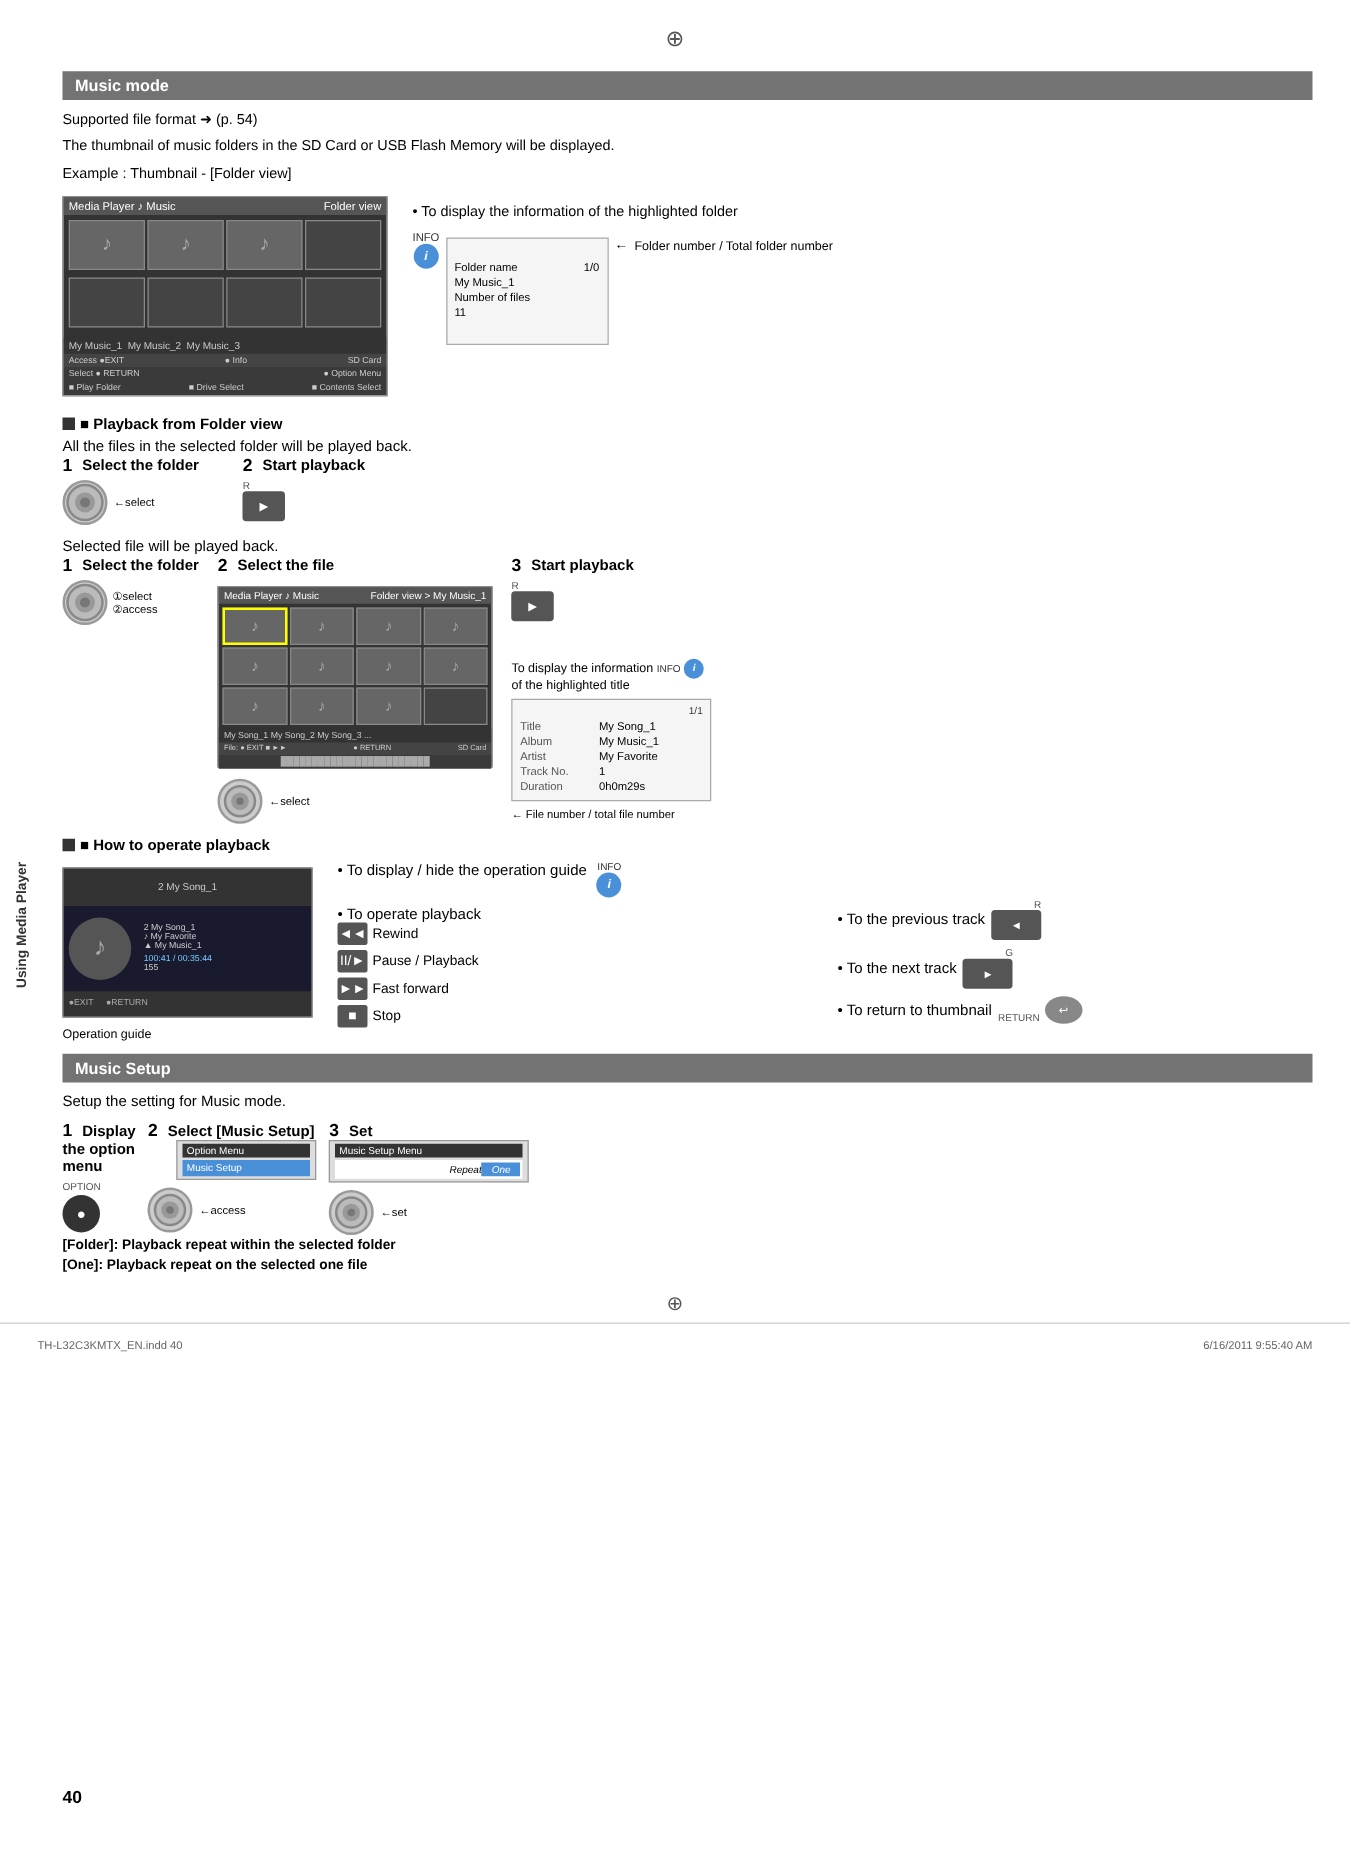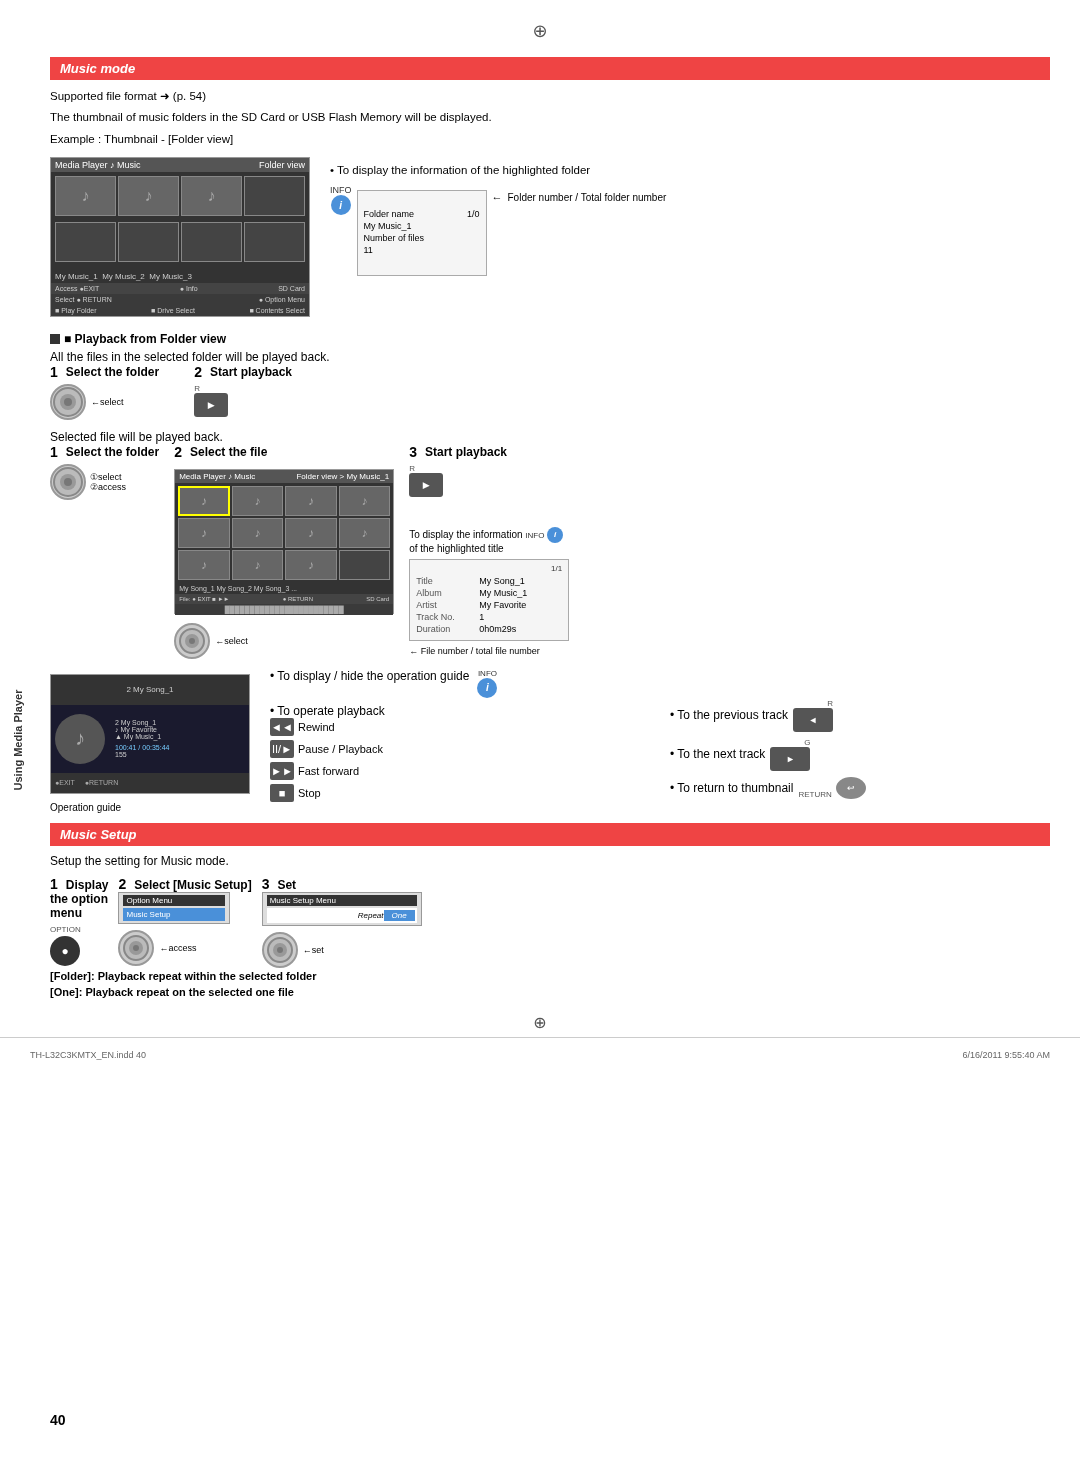--- a/index.html
+++ b/index.html
@@ -26,27 +26,26 @@
     
     .top-compass {
       text-align: center;
       font-size: 18px;
       margin-bottom: 5px;
       color: #555;
     }
 
     
     .section-header {
-      background: #ef4444;
+      background: #737373;
       color: #fff;
       font-weight: bold;
       font-size: 13px;
       padding: 4px 10px;
       margin-bottom: 8px;
-      font-style: italic;
     }
 
     
     .content-block {
       margin-bottom: 10px;
     }
 
     .content-block p {
       margin-bottom: 4px;
       line-height: 1.5;
@@ -322,20 +321,21 @@
       gap: 10px;
       margin-top: 6px;
     }
 
     .option-menu-box {
       border: 1px solid #999;
       background: #ddd;
       width: 112px;
       font-size: 8px;
       padding: 2px 4px;
+      margin-left: 23px;
     }
 
     .option-menu-header {
       background: #333;
       color: #fff;
       padding: 1px 3px;
       font-size: 8px;
     }
 
     .option-menu-item {
@@ -777,20 +777,24 @@
 
             <div style="margin-top: 5px; font-size: 9px;">
               ← <span>File number / total file number</span>
             </div>
           </div>
         </div>
       </div>
     </div>
 
     <div class="step-section">
+      <div class="sub-section-title">
+        <span class="black-square"></span>
+        <span>■ How to operate playback</span>
+      </div>
 
       <div class="playback-controls-row">
 
         <div style="display: flex; flex-direction: column;">
           <div class="operate-box">
             <div class="operate-content">
               <div class="operate-top">
                 <span style="font-size: 8px; color: #ccc;">2 My Song_1</span>
               </div>
               <div class="operate-main">
@@ -950,21 +954,21 @@
         </p>
         <p style="font-size: 11px;">
           <span class="bold-text">[One]: Playback repeat on the selected one file</span>
         </p>
       </div>
     </div>
   </div>
 
   <div style="position: absolute; left: 12px; top: 50%; transform: translateY(-50%) rotate(180deg); writing-mode: vertical-rl; font-size: 11px; font-weight: bold; color: #333; white-space: nowrap;">Using Media Player</div>
 
-  <div style="position: absolute; bottom: 51px; left: 50px; font-size: 14px; font-weight: bold; text-align: center;">40</div>
+  <div style="position: absolute; bottom: 34px; left: 50px; font-size: 14px; font-weight: bold; text-align: center;">40</div>
 
   <div class="bottom-compass">⊕</div>
 
   <div class="page-footer">
     <span>TH-L32C3KMTX_EN.indd  40</span>
     <span>6/16/2011  9:55:40 AM</span>
   </div>
 </div>
 
 </body></html>

